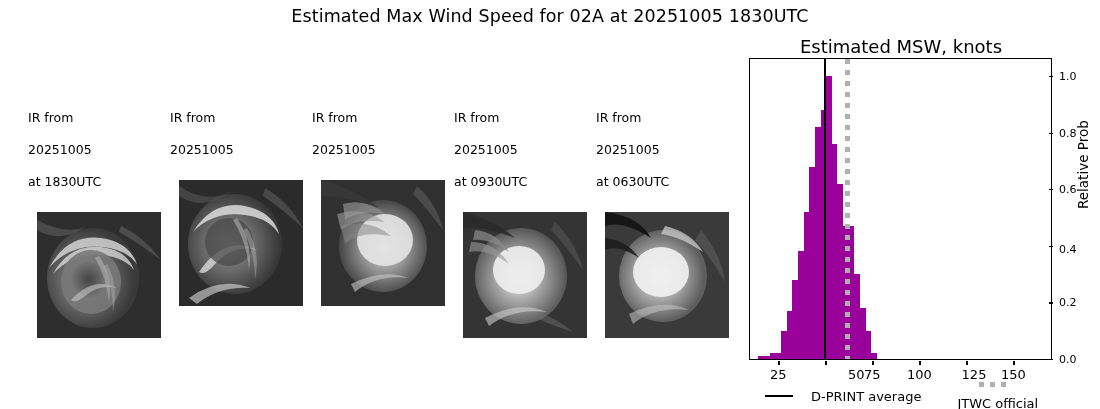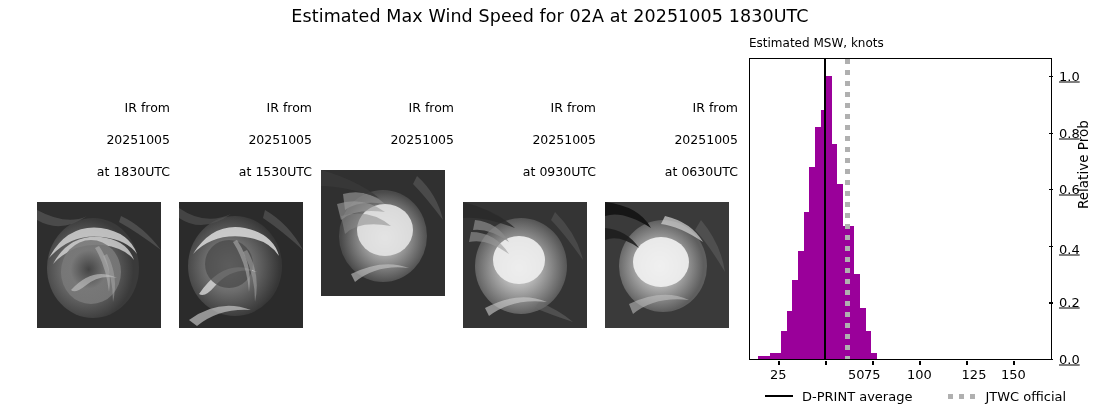--- a/index.html
+++ b/index.html
@@ -31,23 +31,23 @@
   
   #thumb-strip {
     position: absolute;
     top: 84px;
     left: 28px;
     width: 710px;
     height: 200px;
   }
   .thumb-cell {
     position: absolute;
-    top: 0;
+    top: 10px;
     width: 142px;
-    text-align: right;
+    text-align: left;
   }
   .thumb-caption {
     font-size: 12.5px;
     line-height: 16px;
     color: #000;
     white-space: pre-line;
   }
   .thumb-img {
     margin: 6px auto 0 auto;
     width: 124px;
@@ -65,22 +65,22 @@
     left: 0;
     top: 0;
     width: 1100px;
     height: 409px;
   }
   #hist-title {
     position: absolute;
     left: 749px;
     top: 36px;
     width: 304px;
-    text-align: left;
-    font-size: 12px;
+    text-align: center;
+    font-size: 18px;
   }
   #plot-frame {
     position: absolute;
     left: 749px;
     top: 58px;
     width: 303px;
     height: 302px;
     border: 1.3px solid #000;
     box-sizing: border-box;
     background: #fff;
@@ -132,24 +132,23 @@
   .ytick {
     position: absolute;
     height: 1.3px;
     width: 4px;
     background: #000;
     left: 299px;
   }
   .ytick-label {
     position: absolute;
     left: 309px;
-    font-size: 13px;
+    font-size: 11px;
     transform: translateY(-50%);
     white-space: nowrap;
-    text-decoration: underline;
   }
   #ylabel {
     position: absolute;
     left: 1075px;
     top: 209px;
     font-size: 13.5px;
     transform: rotate(-90deg);
     transform-origin: left top;
     white-space: nowrap;
   }
@@ -161,23 +160,24 @@
     top: 387px;
     width: 320px;
     height: 18px;
     display: flex;
     align-items: center;
   }
   .legend-entry {
     display: flex;
     align-items: center;
     white-space: nowrap;
+    gap: 9px;
   }
   .legend-entry.first { margin-left: 16px; }
-  .legend-entry.second { margin-left: 36px; }
+  .legend-entry.second { margin-left: 36px; flex-direction: column; }
   .lg-line-solid {
     width: 28px;
     height: 2.2px;
     background: #000;
     margin-right: 9px;
   }
   .lg-line-dotted {
     width: 28px;
     height: 5px;
     margin-right: 9px;
@@ -224,21 +224,20 @@
         <path d="M84 14 q22 10 40 34 q-24 -18 -42 -28z" fill="#6a6a6a" opacity="0.5"></path>
         <rect width="124" height="126" fill="none"></rect>
       </svg>
     </div>
   </div>
 
   <div class="thumb-cell" style="left:142px;">
     <div class="thumb-caption">
       <div>IR from</div>
       <div>20251005</div>
-      <div>at 1530UTC</div>
     </div>
     <div class="thumb-img">
       <svg width="124" height="126" viewBox="0 0 124 126">
         <defs>
           <radialGradient id="g1a" cx="44%" cy="50%" r="54%">
             <stop offset="0%" stop-color="#949494"></stop>
               <stop offset="50%" stop-color="#6a6a6a"></stop>
               <stop offset="100%" stop-color="#363636"></stop>
           </radialGradient>
         </defs>

